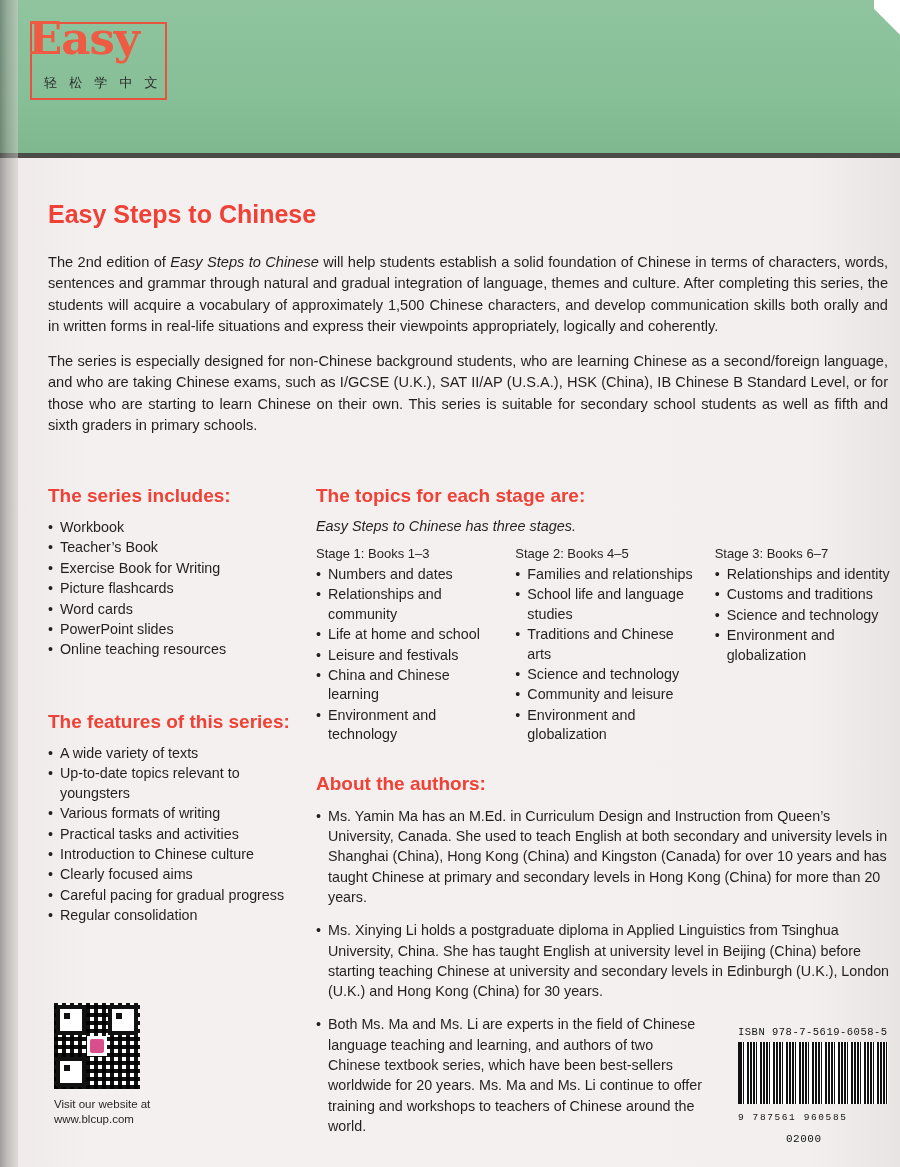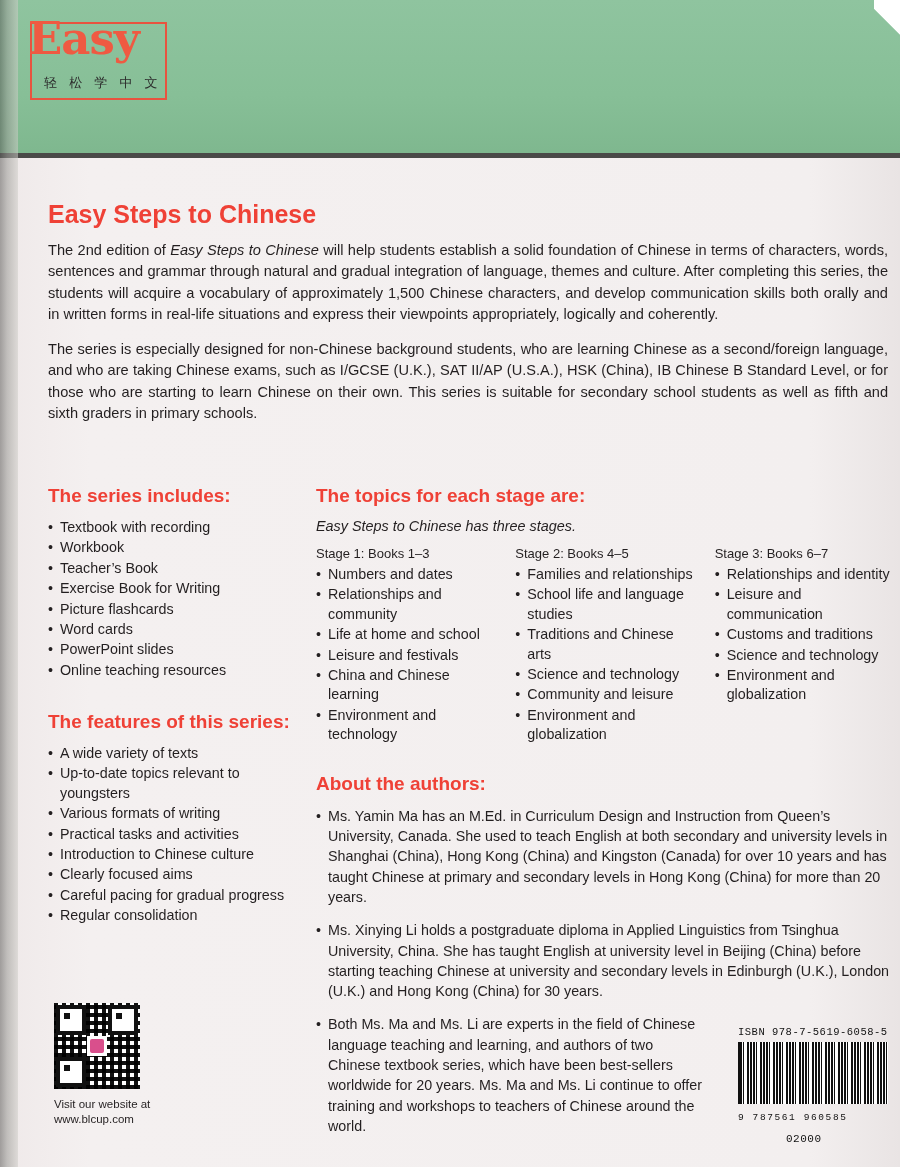--- a/index.html
+++ b/index.html
@@ -95,21 +95,21 @@
   }
   .intro {
     position: absolute;
     left: 32px; top: 82px;
     width: 840px;
     font-size: 14.6px;
     line-height: 1.47;
     color: #231f20;
     text-align: justify;
   }
-  .intro p { margin: 0 0 13px 0; }
+  .intro p { margin: 12px 0 13px 0; }
   .intro em { font-style: italic; }
 
   h2.sec {
     margin: 0 0 10px 0;
     font-size: 19px;
     color: #ef4136;
     font-weight: bold;
     line-height: 1.25;
   }
   ul.bul {
@@ -262,21 +262,20 @@
     <div class="intro">
       <p>
         <span>The 2nd edition of </span><em>Easy Steps to Chinese</em><span> will help students establish a solid foundation of Chinese in terms of characters, words, sentences and grammar through natural and gradual integration of language, themes and culture. After completing this series, the students will acquire a vocabulary of approximately 1,500 Chinese characters, and develop communication skills both orally and in written forms in real-life situations and express their viewpoints appropriately, logically and coherently.</span>
       </p>
       <p>The series is especially designed for non-Chinese background students, who are learning Chinese as a second/foreign language, and who are taking Chinese exams, such as I/GCSE (U.K.), SAT II/AP (U.S.A.), HSK (China), IB Chinese B Standard Level, or for those who are starting to learn Chinese on their own. This series is suitable for secondary school students as well as fifth and sixth graders in primary schools.</p>
     </div>
 
     <div class="col-left">
       <h2 class="sec">The series includes:</h2>
       <ul class="bul">
-        <li>Textbook with recording</li>
         <li>Workbook</li>
         <li>Teacher’s Book</li>
         <li>Exercise Book for Writing</li>
         <li>Picture flashcards</li>
         <li>Word cards</li>
         <li>PowerPoint slides</li>
         <li>Online teaching resources</li>
       </ul>
     </div>
 
@@ -322,21 +321,20 @@
             <li>Science and technology</li>
             <li>Community and leisure</li>
             <li>Environment and globalization</li>
           </ul>
         </div>
 
         <div class="stage">
           <h3>Stage 3: Books 6–7</h3>
           <ul class="bul">
             <li>Relationships and identity</li>
-            <li>Leisure and communication</li>
             <li>Customs and traditions</li>
             <li>Science and technology</li>
             <li>Environment and globalization</li>
           </ul>
         </div>
 
       </div>
     </div>
 
     <div class="authors">

